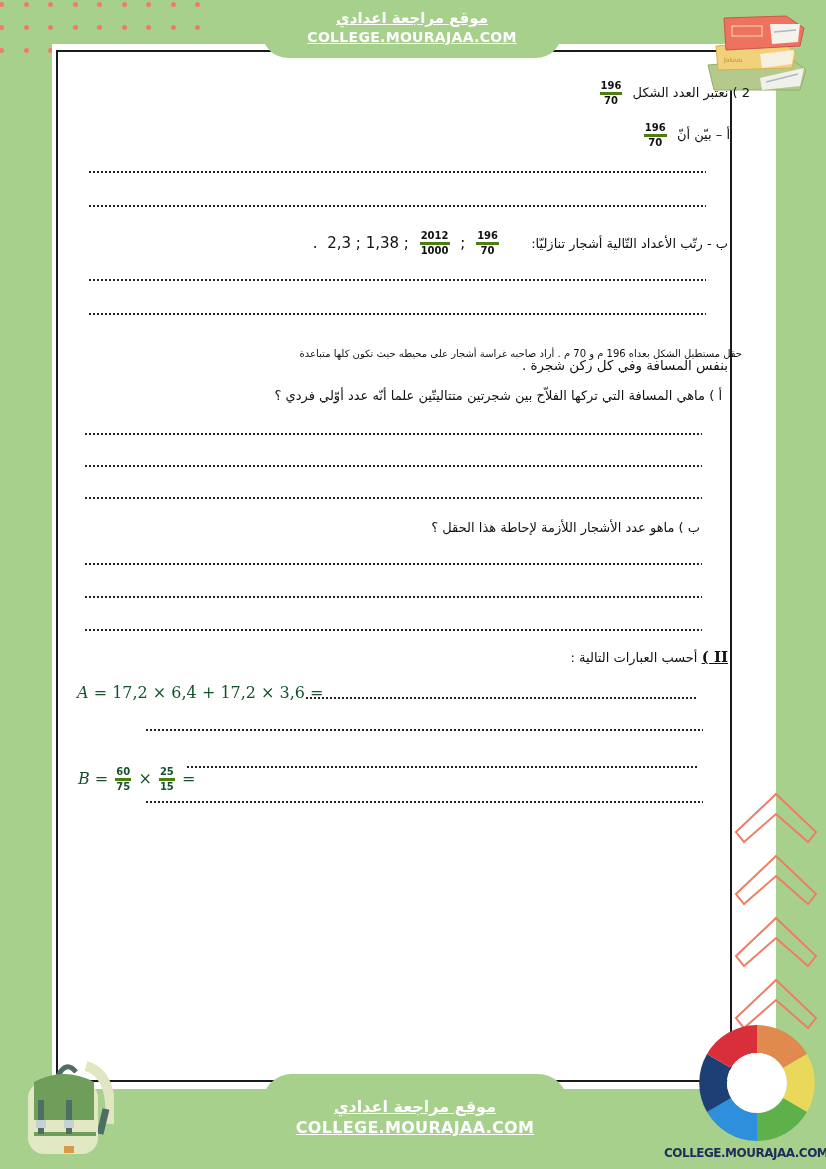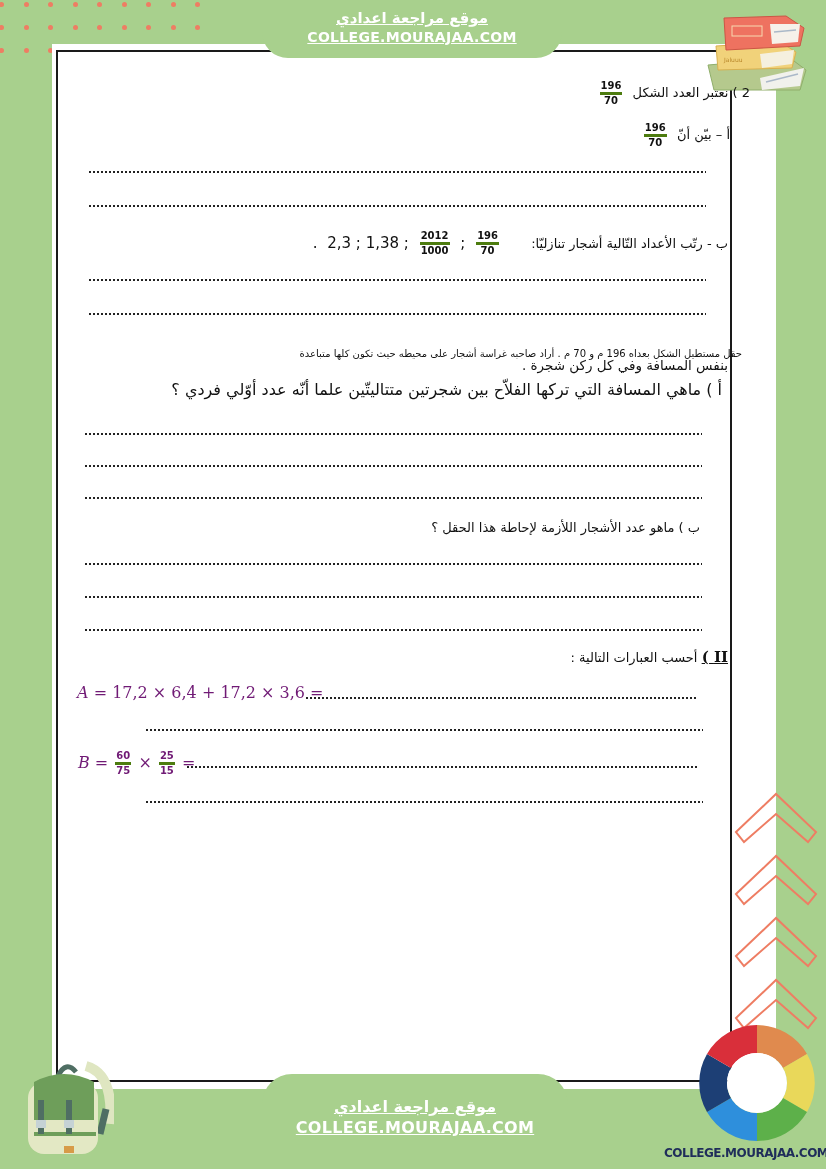--- a/index.html
+++ b/index.html
@@ -21,21 +21,21 @@
   .banner-bottom .en { font-size: 16px; line-height: 21px; }
 
   .content { position: absolute; left: 70px; top: 0; width: 660px; }
   .ar-line { position: absolute; right: 0; direction: rtl; font-family: "DejaVu Sans", sans-serif; font-size: 13px; color: #111; white-space: nowrap; }
   .dotline { position: absolute; height: 2px; background-image: radial-gradient(circle, #222 0.9px, transparent 1.1px); background-size: 4px 2px; background-repeat: repeat-x; }
 
   .frac { display: inline-block; vertical-align: middle; text-align: center; font-family: "DejaVu Sans", sans-serif; font-weight: bold; font-size: 10px; line-height: 12px; margin: 0 6px; }
   .frac .num { display: block; border-bottom: 3px solid #4d7c0f; padding: 0 1px; }
   .frac .den { display: block; padding: 0 1px; }
 
-  .math { position: absolute; font-family: "DejaVu Serif", serif; font-size: 16px; color: #701a75; white-space: nowrap; direction: ltr; }
+  .math { position: absolute; font-family: "DejaVu Serif", serif; font-size: 16px; color: #14532d; white-space: nowrap; direction: ltr; }
   .math i { font-style: italic; }
 
   .deco { position: absolute; }
   .brand-text { position: absolute; left: 664px; top: 1146px; font-family: "DejaVu Sans", sans-serif; font-weight: bold; font-size: 12px; color: #1f2d5a; letter-spacing: -0.5px; }
 </style>
 </head>
 <body>
 
 <div class="dots" id="dots">
     <span class="dot" style="left: -1px; top: 2px;"></span>
@@ -143,21 +143,21 @@
 
   <div class="dotline" style="left:18px;top:279px;width:618px;"></div>
   <div class="dotline" style="left:18px;top:313px;width:618px;"></div>
 
   <div class="ar-line" style="top:348px;right:-12px;font-size:10px;">
     <span>حقل مستطيل الشكل بعداه 196 م و 70 م . أراد صاحبه غراسة أشجار على محيطه حيث تكون كلها متباعدة</span>
   </div>
   <div class="ar-line" style="top:357px;right:2px;font-size:13.5px;">
     <span>بنفس المسافة وفي كل ركن شجرة .</span>
   </div>
-  <div class="ar-line" style="top:380px;right:8px;font-size:16px;">
+  <div class="ar-line" style="top:388px;right:8px;font-size:13px;">
     <span>أ ) ماهي المسافة التي تركها الفلاّح بين شجرتين متتاليتّين علما أنّه عدد أوّلي فردي ؟</span>
   </div>
 
   <div class="dotline" style="left:14px;top:433px;width:618px;"></div>
   <div class="dotline" style="left:14px;top:465px;width:618px;"></div>
   <div class="dotline" style="left:14px;top:497px;width:618px;"></div>
 
   <div class="ar-line" style="top:520px;right:30px;font-size:13px;">
     <span>ب ) ماهو عدد الأشجار اللأزمة لإحاطة هذا الحقل ؟</span>
   </div>
@@ -179,21 +179,21 @@
   <div class="dotline" style="left:75px;top:729px;width:558px;"></div>
 
   <div class="math" style="left:8px;top:750px;">
     <i>B</i>
     <span>=</span>
     <span class="frac" style="margin:0 2px;">
       <span class="num">60</span>
       <span class="den">75</span>
     </span>
     <span>×</span>
-    <span class="frac" style="margin:0 2px;">
+    <span class="frac" style="margin:16px 2px;">
       <span class="num">25</span>
       <span class="den">15</span>
     </span>
     <span>=</span>
   </div>
   <div class="dotline" style="left:116px;top:766px;width:512px;"></div>
   <div class="dotline" style="left:75px;top:801px;width:558px;"></div>
 </div>
 
 <div class="banner banner-bottom">

